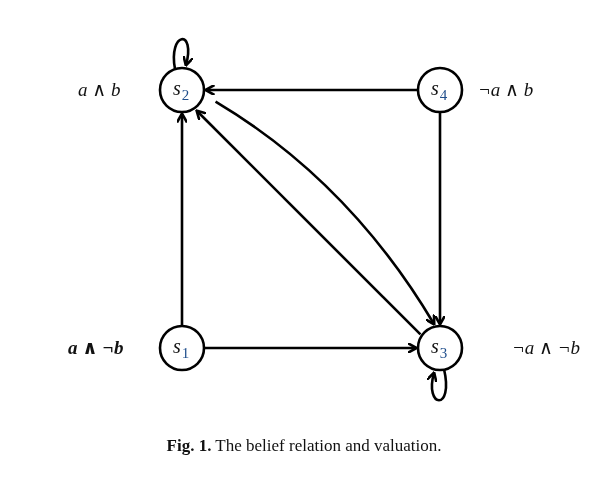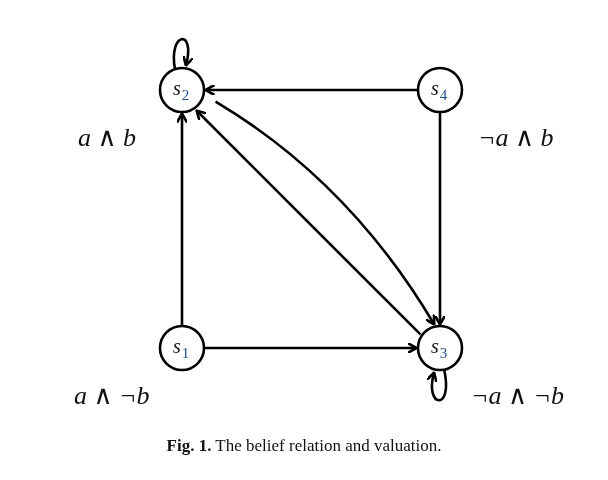--- a/index.html
+++ b/index.html
@@ -1,18 +1,18 @@
 <!DOCTYPE html>
 <html><head>
 <meta charset="utf-8">
 <style>
   html,body{margin:0;padding:0;background:#fff;}
   body{width:608px;height:480px;position:relative;overflow:hidden;font-family:"DejaVu Serif","Liberation Serif",serif;}
   svg{position:absolute;left:0;top:0;}
-  .label{position:absolute;font-family:"Liberation Serif","DejaVu Serif",serif;font-style:italic;font-size:26px;color:#111;white-space:nowrap;margin-top:44px;}
+  .label{position:absolute;font-family:"Liberation Serif","DejaVu Serif",serif;font-style:italic;font-size:19px;color:#111;white-space:nowrap;}
   .caption{position:absolute;left:0;width:608px;top:436px;text-align:center;font-family:"Liberation Serif","DejaVu Serif",serif;font-size:17px;color:#111;}
   .caption b{font-weight:bold;}
 </style>
 </head>
 <body>
 
 <svg width="608" height="480" viewBox="0 0 608 480">
   <defs>
     <marker id="ah" markerWidth="10" markerHeight="10" refX="8.5" refY="5" orient="auto" markerUnits="userSpaceOnUse">
       <path d="M0,0 L9,5 L0,10" fill="none" stroke="#000" stroke-width="2.6" stroke-linejoin="miter"></path>
@@ -43,19 +43,19 @@
       </g>
       <g>
         <circle cx="440" cy="90" r="22" fill="#fff" stroke="#000000" stroke-width="2.6"></circle>
         <text x="431" y="95" font-family="Liberation Serif, DejaVu Serif, serif" font-size="20" font-style="italic" fill="#111">s<tspan dx="1" dy="5" font-size="15" font-style="normal" fill="#1f4e8c">4</tspan></text>
       </g>
     </g>
 </svg>
 
 <div class="label" id="lab-s2" style="left: 78px; top: 78px;">a ∧ b</div>
 <div class="label" id="lab-s4" style="left: 478px; top: 78px;">¬a ∧ b</div>
-<div class="label" id="lab-s1" style="left: 74px; top: 336px;">a ∧ ¬b</div>
-<div class="label" id="lab-s3" style="left: 471px; top: 336px; text-align: center;">¬a ∧ ¬b</div>
+<div class="label" id="lab-s1" style="left: 68px; top: 336px; font-weight: bold;">a ∧ ¬b</div>
+<div class="label" id="lab-s3" style="left: 512px; top: 336px; text-align: center;">¬a ∧ ¬b</div>
 
 <div class="caption">
   <b>Fig. 1.</b>
   <span>The belief relation and valuation.</span>
 </div>
 
 </body></html>

